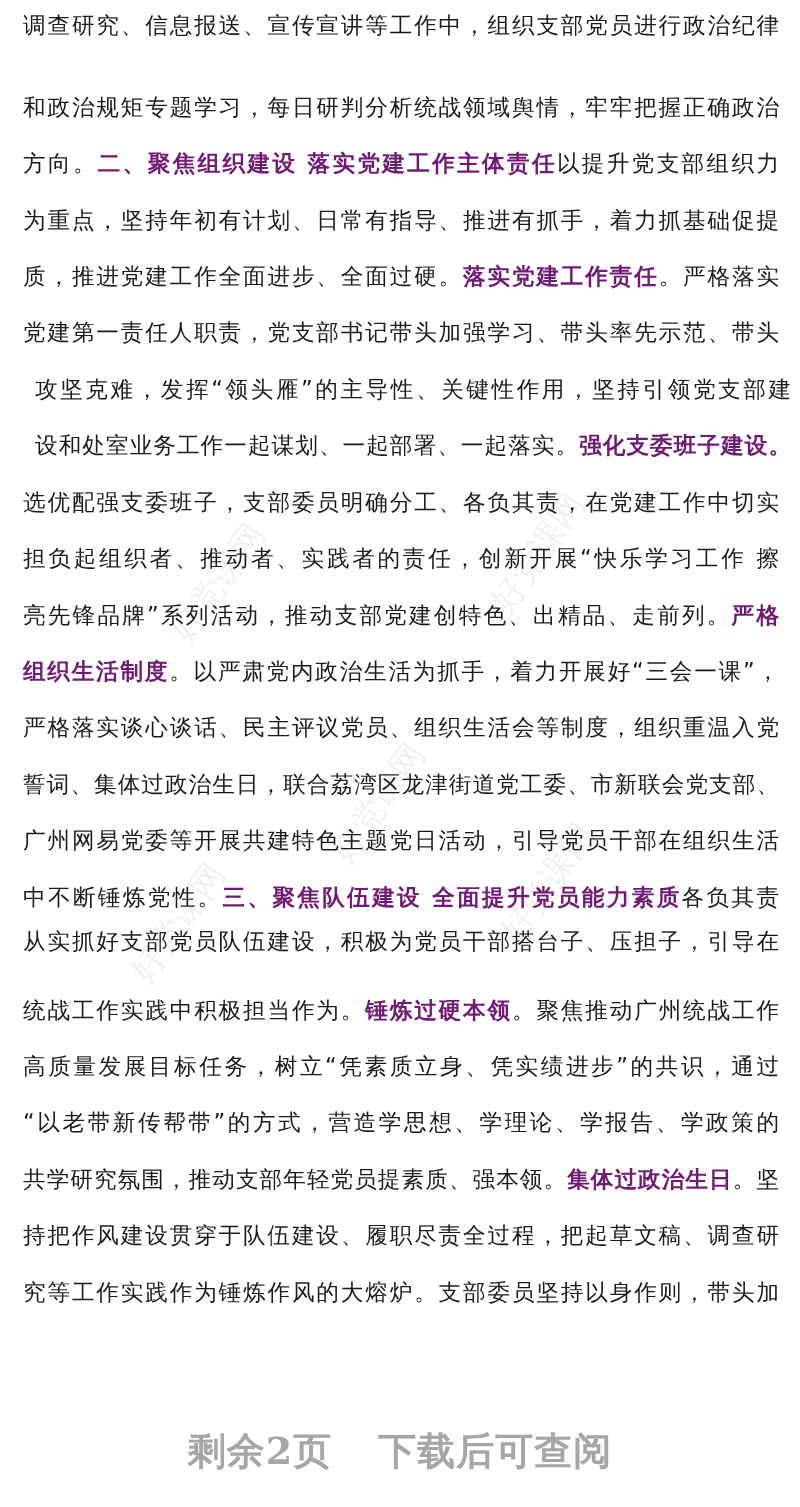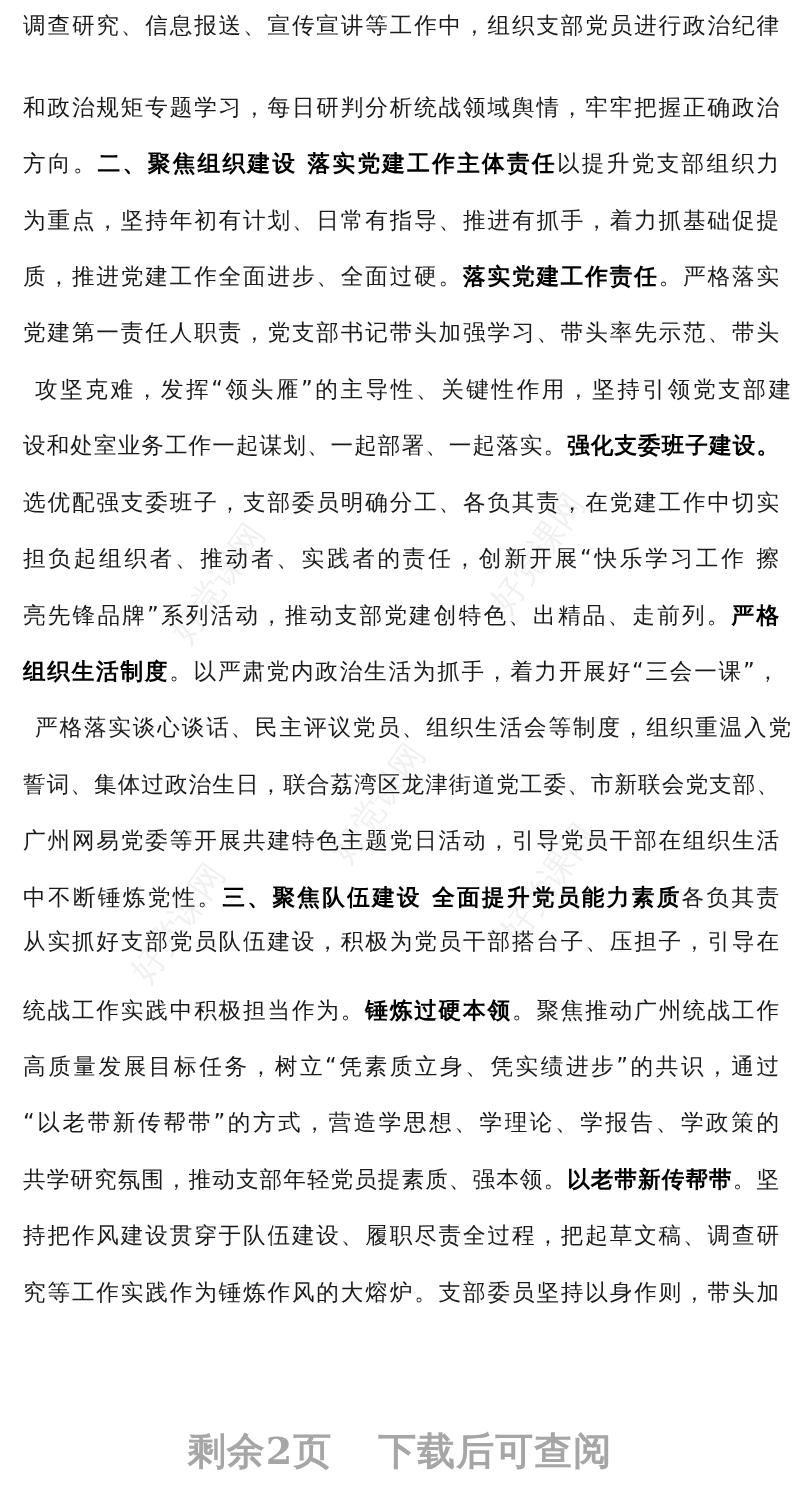--- a/index.html
+++ b/index.html
@@ -4,21 +4,21 @@
 <style>
   html, body { margin: 0; padding: 0; background: #ffffff; }
   body { width: 800px; height: 1507px; position: relative; overflow: hidden; }
   .page { position: absolute; left: 0; top: 0; width: 800px; height: 1282px; background: #fff; }
   .line {
     position: absolute; left: 23px; width: 756px; height: 34px; line-height: 34px;
     font-family: "DejaVu Sans", "Liberation Sans", sans-serif;
     font-size: 22.6px; color: #1a1a1a; white-space: nowrap;
     text-align: justify; text-align-last: justify; letter-spacing: 0;
   }
-  .line b { font-weight: bold; color: #000000; }
+  .line b { font-weight: bold; color: #701a75; }
   .watermark {
     position: absolute; font-family: "DejaVu Sans", sans-serif; font-size: 34px;
     color: rgba(0,0,0,0.06); transform: rotate(-55deg); white-space: nowrap;
     pointer-events: none;
   }
   .banner {
     position: absolute; left: 0; width: 800px; top: 1408px; height: 44px; line-height: 44px;
     text-align: center; font-family: "DejaVu Serif", "Liberation Serif", serif;
     font-weight: bold; font-size: 38px; color: #a6a6a6; letter-spacing: 1px;
   }
@@ -30,34 +30,34 @@
 
 <div class="page">
   <div id="lines">
       <div class="line" style="top: 8px;"><span>调查研究、信息报送、宣传宣讲等工作中，组织支部党员进行政治纪律</span></div>
       <div class="line" style="top: 90px;"><span>和政治规矩专题学习，每日研判分析统战领域舆情，牢牢把握正确政治</span></div>
       <div class="line" style="top: 146px;"><span>方向。</span><b>二、聚焦组织建设  落实党建工作主体责任</b><span>以提升党支部组织力</span></div>
       <div class="line" style="top: 203px;"><span>为重点，坚持年初有计划、日常有指导、推进有抓手，着力抓基础促提</span></div>
       <div class="line" style="top: 259px;"><span>质，推进党建工作全面进步、全面过硬。</span><b>落实党建工作责任</b><span>。严格落实</span></div>
       <div class="line" style="top: 315px;"><span>党建第一责任人职责，党支部书记带头加强学习、带头率先示范、带头</span></div>
       <div class="line" style="top: 372px; margin-left: 12px;"><span>攻坚克难，发挥“领头雁”的主导性、关键性作用，坚持引领党支部建</span></div>
-      <div class="line" style="top: 428px;"><span>设和处室业务工作一起谋划、一起部署、一起落实。</span><b>强化支委班子建设。</b></div>
+      <div class="line" style="top: 428px; margin-left: 12px;"><span>设和处室业务工作一起谋划、一起部署、一起落实。</span><b>强化支委班子建设。</b></div>
       <div class="line" style="top: 485px;"><span>选优配强支委班子，支部委员明确分工、各负其责，在党建工作中切实</span></div>
       <div class="line" style="top: 541px;"><span>担负起组织者、推动者、实践者的责任，创新开展“快乐学习工作  擦</span></div>
       <div class="line" style="top: 598px;"><span>亮先锋品牌”系列活动，推动支部党建创特色、出精品、走前列。</span><b>严格</b></div>
       <div class="line" style="top: 654px;"><b>组织生活制度</b><span>。以严肃党内政治生活为抓手，着力开展好“三会一课”，</span></div>
-      <div class="line" style="top: 710px; margin-left: 12px;"><span>严格落实谈心谈话、民主评议党员、组织生活会等制度，组织重温入党</span></div>
+      <div class="line" style="top: 710px;"><span>严格落实谈心谈话、民主评议党员、组织生活会等制度，组织重温入党</span></div>
       <div class="line" style="top: 767px;"><span>誓词、集体过政治生日，联合荔湾区龙津街道党工委、市新联会党支部、</span></div>
       <div class="line" style="top: 823px;"><span>广州网易党委等开展共建特色主题党日活动，引导党员干部在组织生活</span></div>
       <div class="line" style="top: 880px;"><span>中不断锤炼党性。</span><b>三、聚焦队伍建设  全面提升党员能力素质</b><span>各负其责</span></div>
       <div class="line" style="top: 924px;"><span>从实抓好支部党员队伍建设，积极为党员干部搭台子、压担子，引导在</span></div>
       <div class="line" style="top: 993px;"><span>统战工作实践中积极担当作为。</span><b>锤炼过硬本领</b><span>。聚焦推动广州统战工作</span></div>
       <div class="line" style="top: 1049px;"><span>高质量发展目标任务，树立“凭素质立身、凭实绩进步”的共识，通过</span></div>
       <div class="line" style="top: 1105px;"><span>“以老带新传帮带”的方式，营造学思想、学理论、学报告、学政策的</span></div>
-      <div class="line" style="top: 1162px;"><span>共学研究氛围，推动支部年轻党员提素质、强本领。</span><b>以老带新传帮带</b><span>。坚</span></div>
+      <div class="line" style="top: 1162px;"><span>共学研究氛围，推动支部年轻党员提素质、强本领。</span><b>集体过政治生日</b><span>。坚</span></div>
       <div class="line" style="top: 1218px;"><span>持把作风建设贯穿于队伍建设、履职尽责全过程，把起草文稿、调查研</span></div>
       <div class="line" style="top: 1275px;"><span>究等工作实践作为锤炼作风的大熔炉。支部委员坚持以身作则，带头加</span></div>
     </div>
 
   <div class="watermark" style="left:150px; top:560px;">好党课网</div>
   <div class="watermark" style="left:470px; top:530px;">好党课网</div>
   <div class="watermark" style="left:310px; top:780px;">好党课网</div>
   <div class="watermark" style="left:110px; top:900px;">好党课网</div>
   <div class="watermark" style="left:480px; top:860px;">好党课网</div>
 

